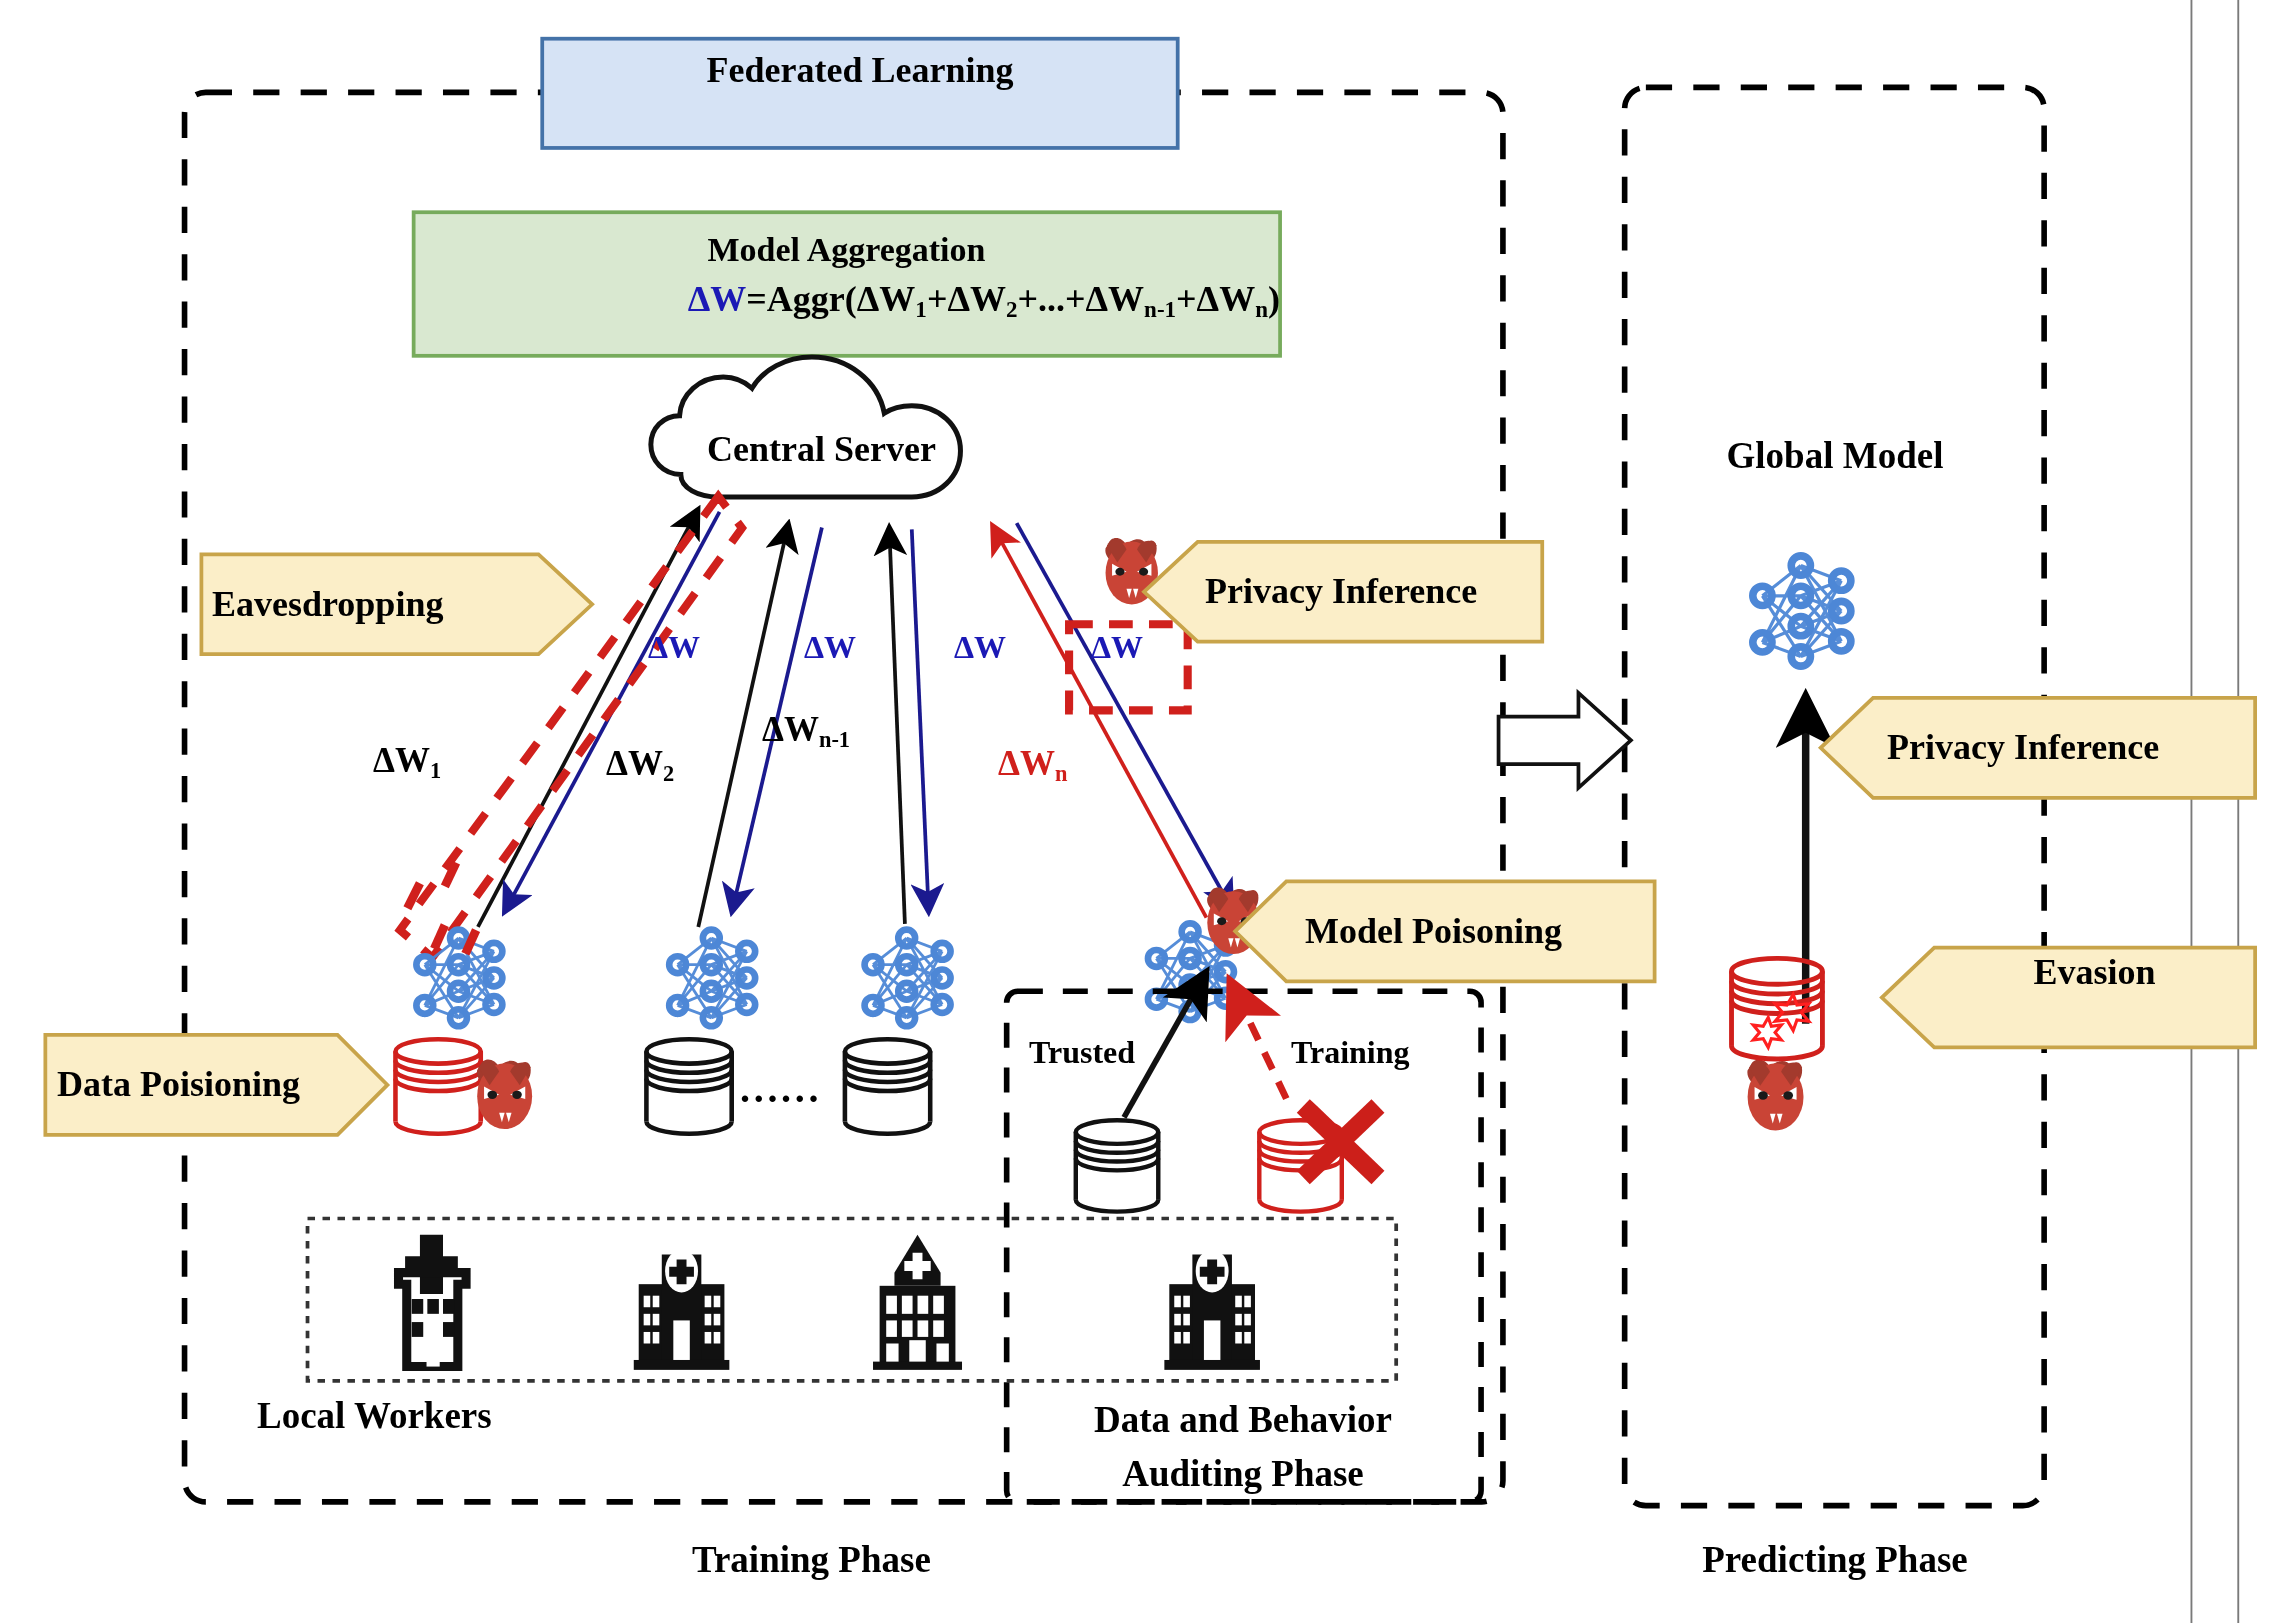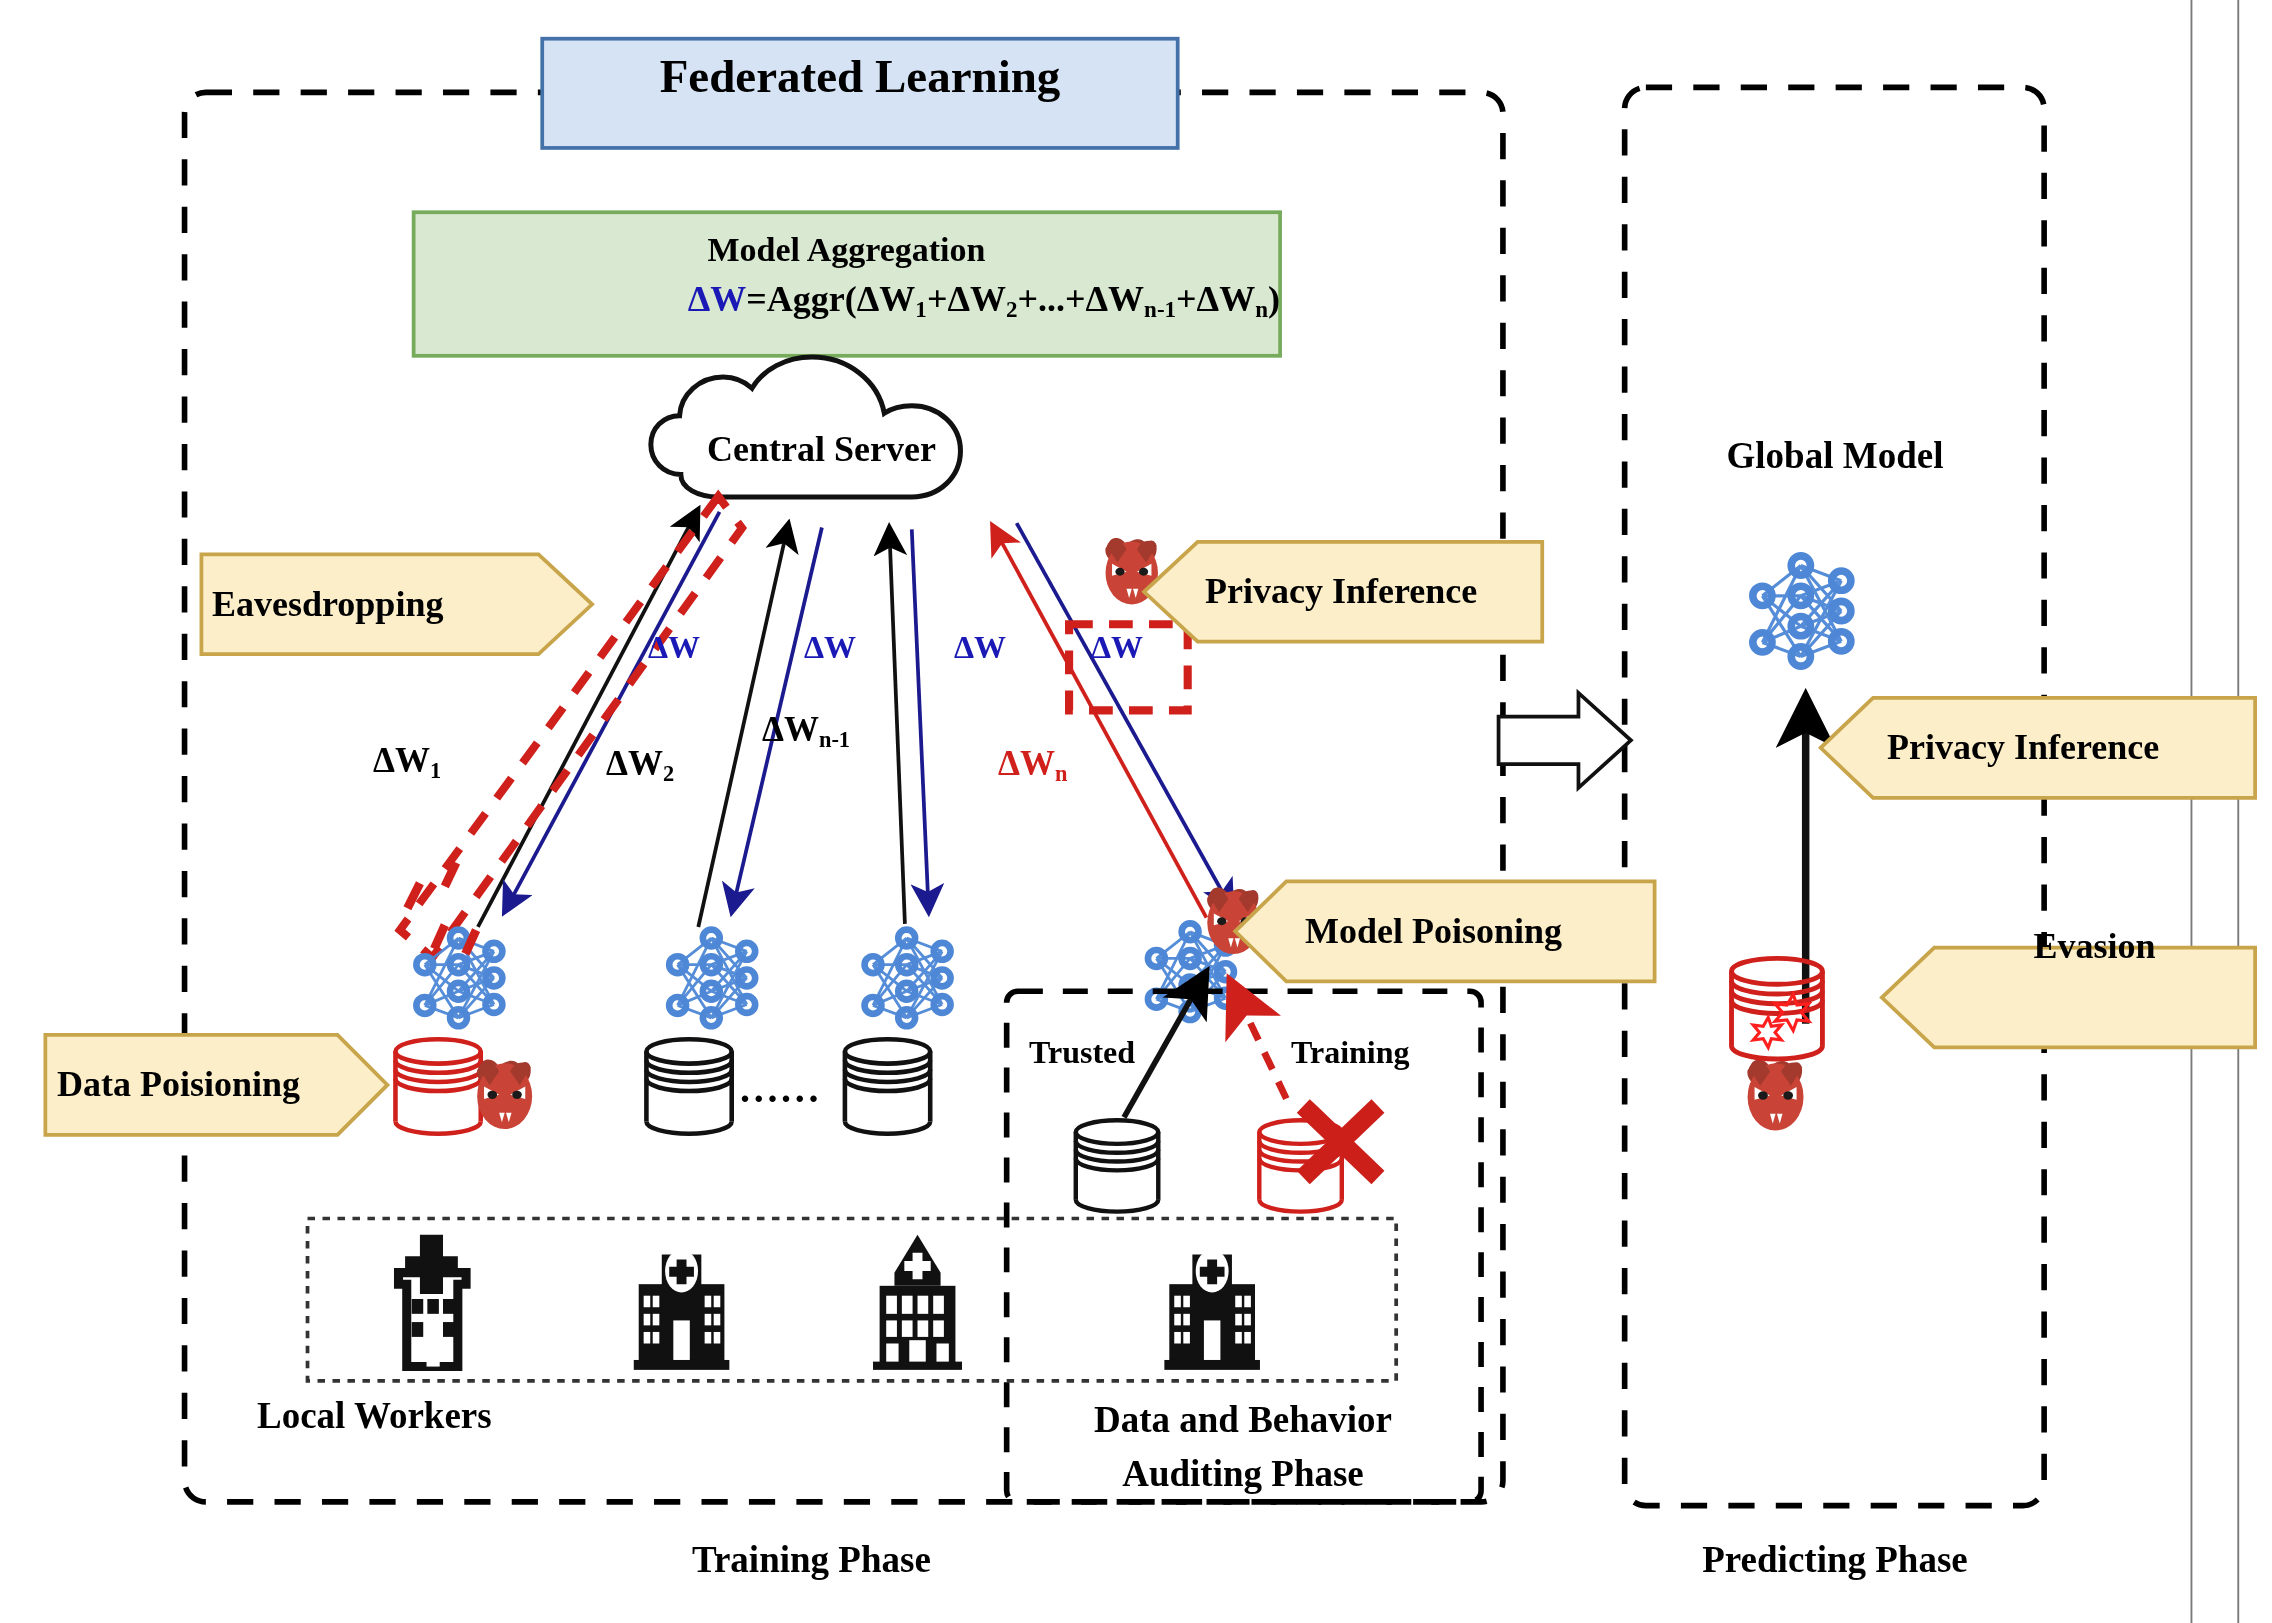--- a/index.html
+++ b/index.html
@@ -1,20 +1,20 @@
 <!DOCTYPE html>
 <html style="font-size:10px"><head>
 <meta charset="utf-8">
 <style>
   html,body{margin:0;padding:0;background:#ffffff;}
   body{width:2273px;height:1623px;font-family:"Liberation Serif",serif;}
   #stage{position:relative;width:2273px;height:1623px;overflow:hidden;background:#fff;}
   #svgroot{position:absolute;left:0;top:0;width:2273px;height:1623px;}
   .lbl{position:absolute;font-family:"Liberation Serif",serif;font-weight:bold;color:#000;white-space:nowrap;line-height:1.05;}
-  .fl-title{font-size:47px;}
+  .fl-title{font-size:36px;}
   .agg-t1{font-size:34px;}
   .agg-t2{font-size:36px;}
   .cloudtxt{font-size:36px;}
   .banner-txt{font-size:36px;}
   .dw-blue{font-size:32px;color:#1b19b5;}
   .dw-black{font-size:35px;color:#000;}
   .dw-red{font-size:35px;color:#d0201c;}
   .phase{font-size:37px;}
   .subtl{font-size:32px;}
   .sub{font-size:0.64em;vertical-align:-0.28em;}
@@ -315,21 +315,21 @@
 <div class="lbl dw-red" style="left:998px;top:746px;">
   <span>ΔW</span><span class="sub">n</span>
 </div>
 
 <div class="lbl banner-txt" style="left:212px;top:586px;width:350px;">Eavesdropping</div>
 <div class="lbl banner-txt" style="left:1205px;top:573px;width:350px;">Privacy Inference</div>
 <div class="lbl banner-txt" style="left:57px;top:1066px;width:325px;">Data Poisioning</div>
 <div class="lbl banner-txt" style="left:1305px;top:913px;width:350px;">Model Poisoning</div>
 
 <div class="lbl banner-txt" style="left:1887px;top:729px;width:362px;">Privacy Inference</div>
-<div class="lbl banner-txt" style="left:1934px;top:928px;width:321px;text-align:center;">Evasion</div>
+<div class="lbl banner-txt" style="left:1934px;top:954px;width:321px;text-align:center;">Evasion</div>
 
 <div class="lbl" style="left:740px;top:1068px;font-size:40px;letter-spacing:3.7px;">......</div>
 
 <div class="lbl subtl" style="left:1029px;top:1036px;">Trusted</div>
 <div class="lbl subtl" style="left:1291px;top:1036px;">Training</div>
 
 <div class="lbl phase" style="left:1006px;top:1401px;width:474px;text-align:center;">Data and Behavior</div>
 <div class="lbl phase" style="left:1006px;top:1455px;width:474px;text-align:center;">Auditing Phase</div>
 
 <div class="lbl phase" style="left:257px;top:1397px;">Local Workers</div>

